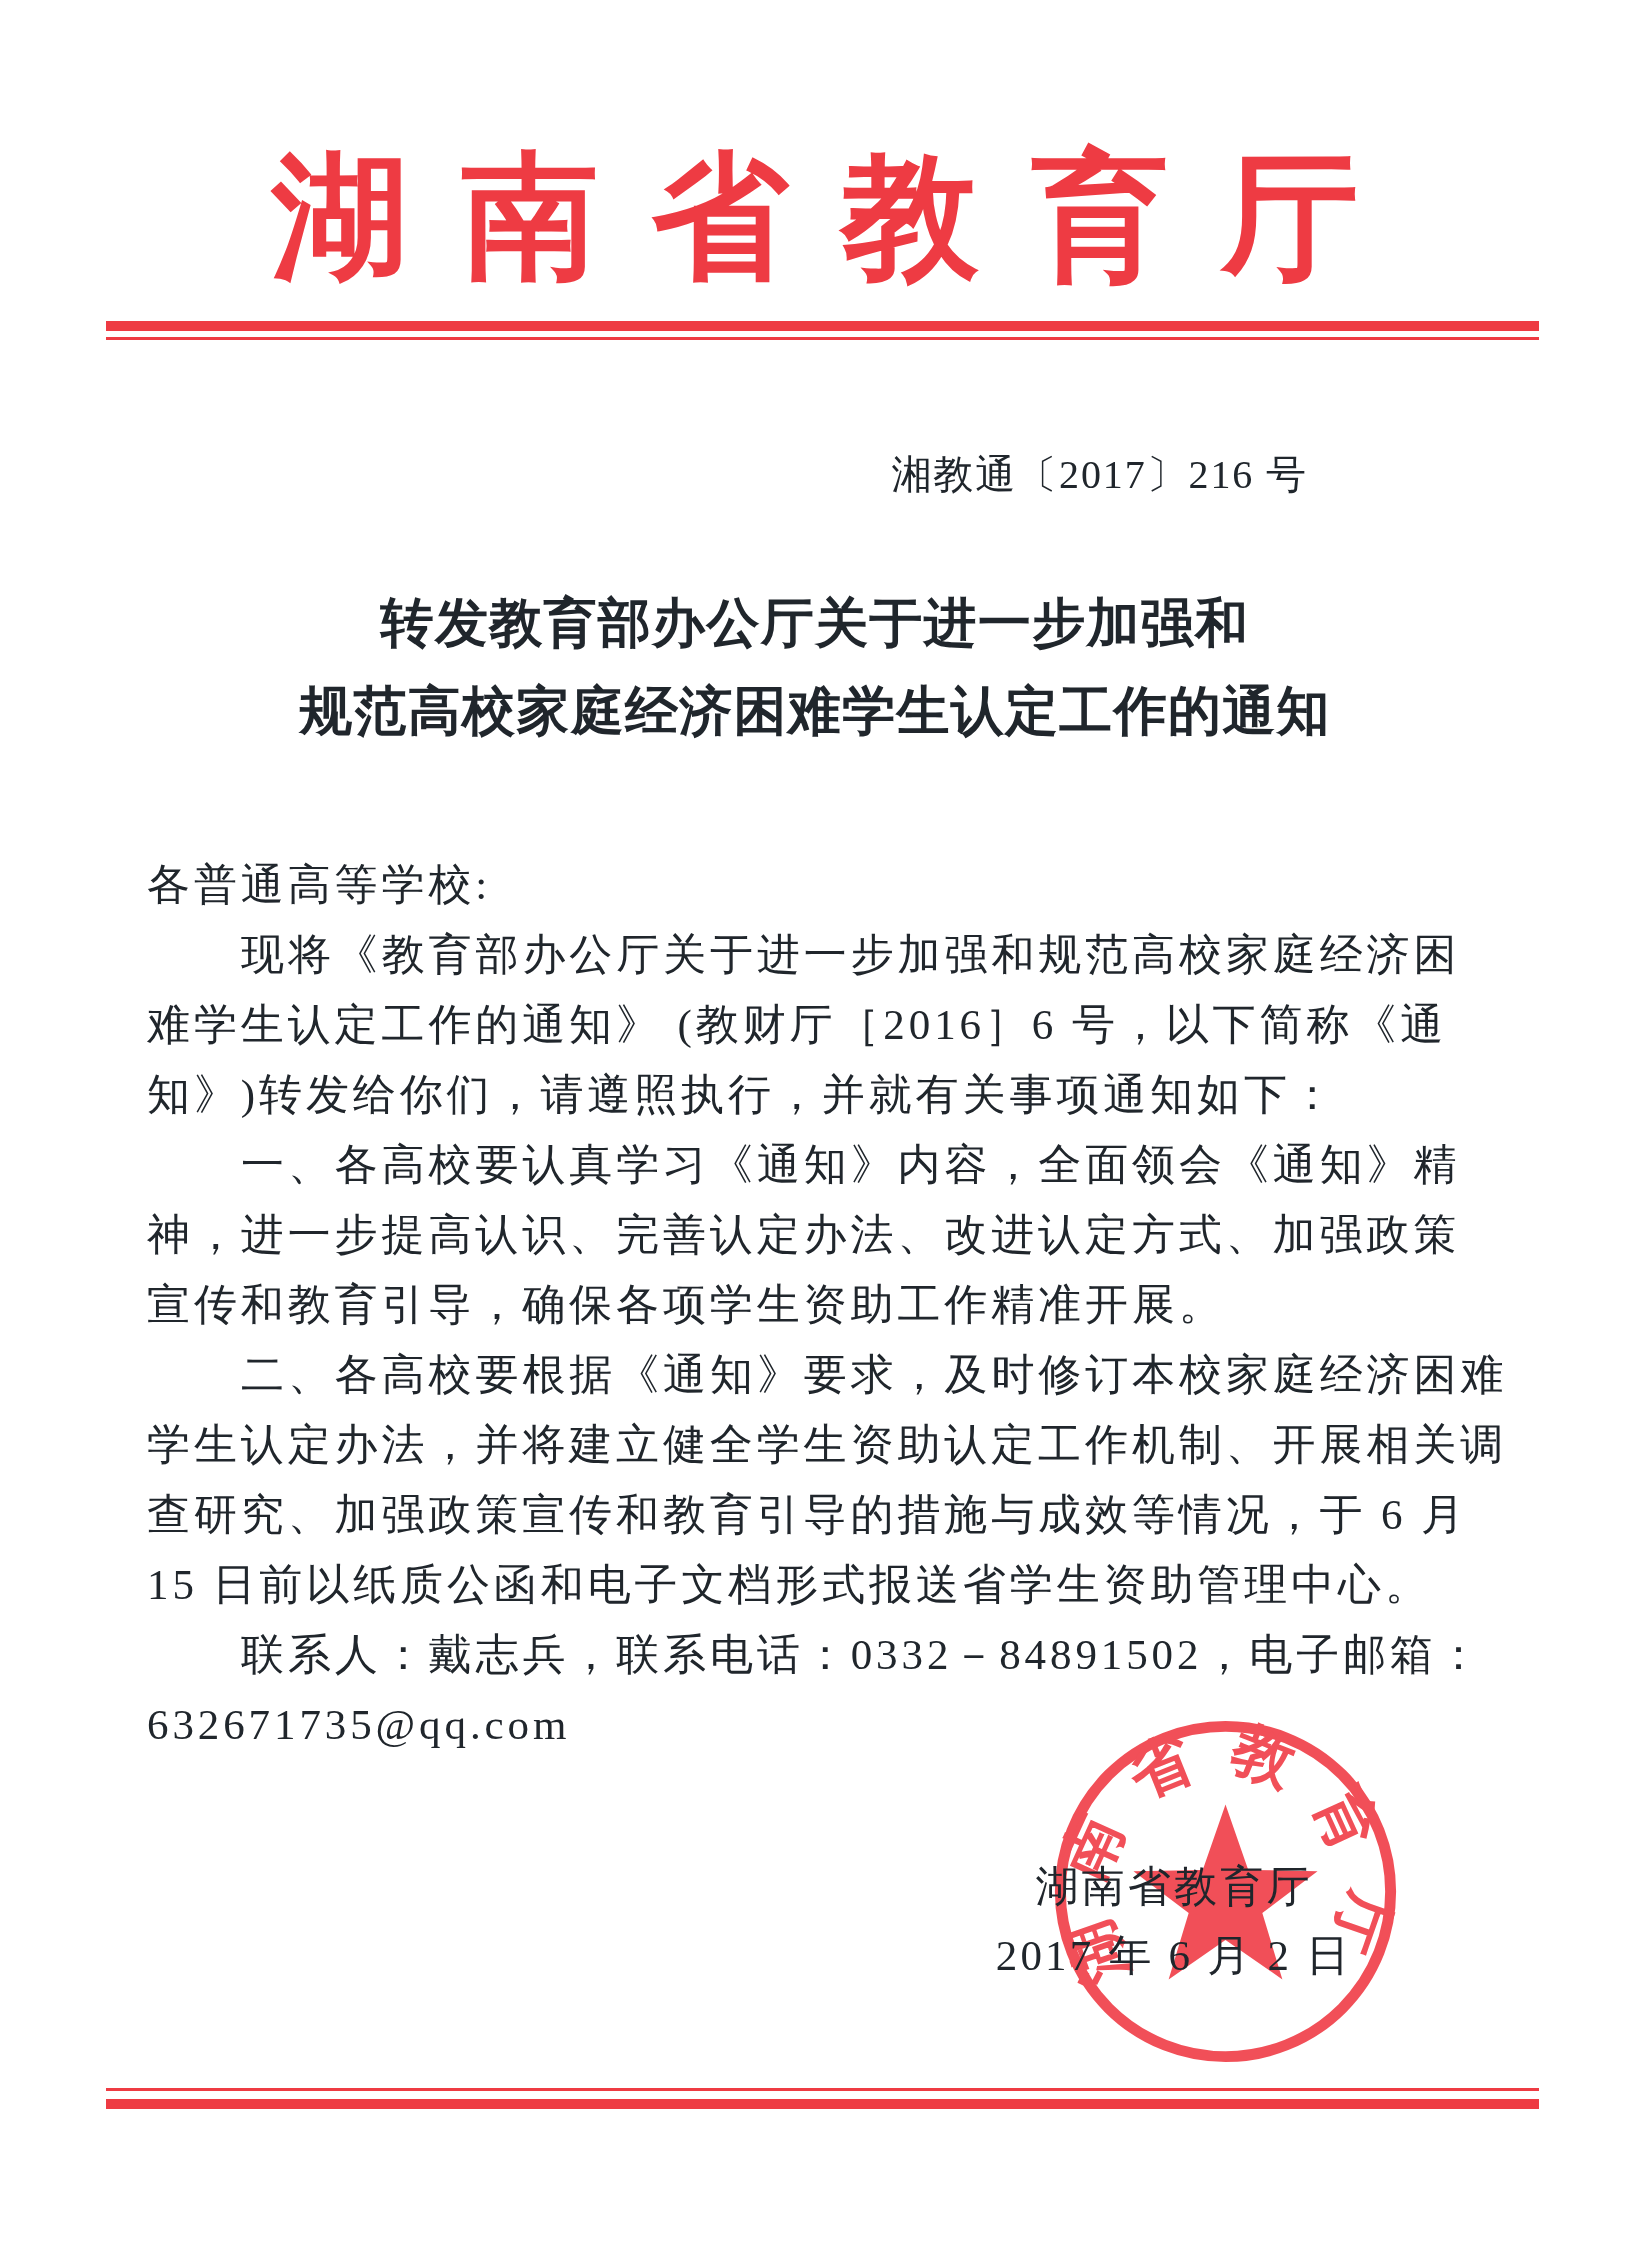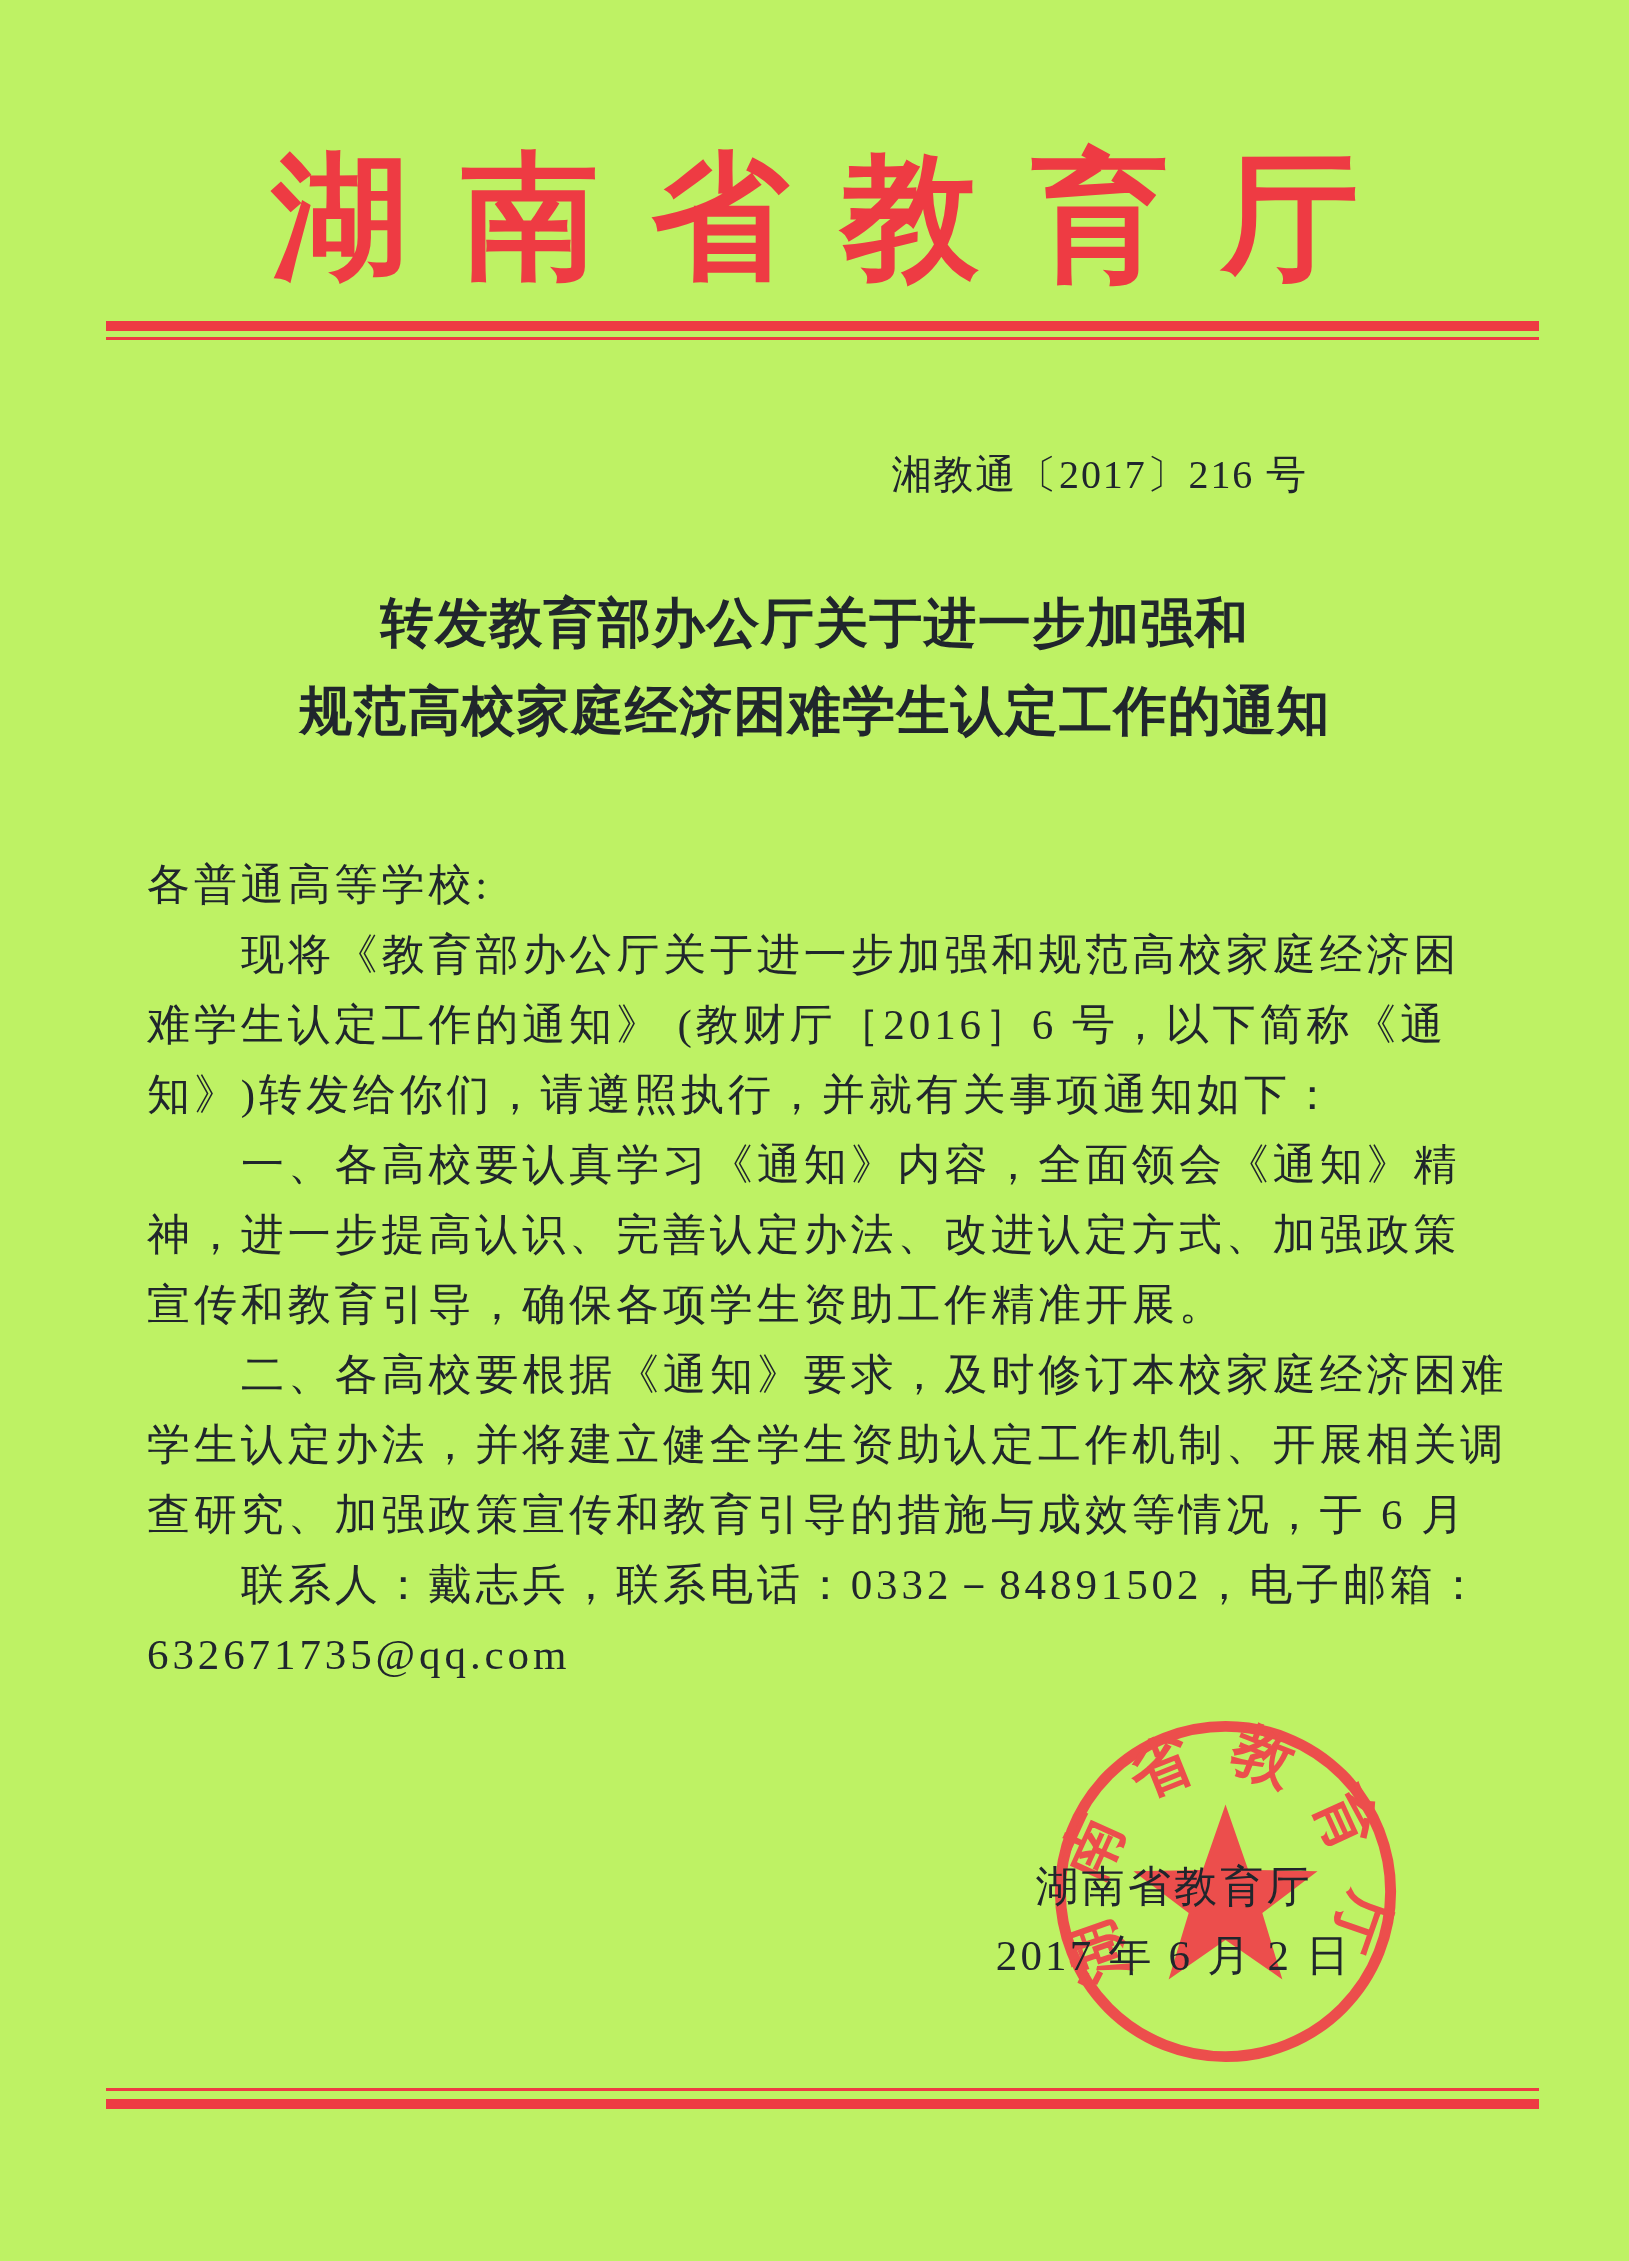--- a/index.html
+++ b/index.html
@@ -1,20 +1,20 @@
 <!DOCTYPE html>
 <html style="font-size:10.3px"><head>
 <meta charset="utf-8">
 <style>
   html,body{margin:0;padding:0;background:#e9e9e7;}
   .page{
     position:relative;
     width:1630px;height:2261px;
     margin:0 auto;
-    background:#bef264;
+    background:#ffffff;
     overflow:hidden;
     font-family:"Liberation Serif","DejaVu Serif",serif;
     color:#20262c;
   }
   
   .org-header{
     position:absolute;left:0;top:150px;width:100%;
     text-align:center;
     font-size:137px;line-height:1;
     font-weight:700;
@@ -88,20 +88,21 @@
     <div class="line">各普通高等学校:</div>
     <div class="line indent">现将《教育部办公厅关于进一步加强和规范高校家庭经济困</div>
     <div class="line">难学生认定工作的通知》 (教财厅［2016］6 号，以下简称《通</div>
     <div class="line">知》)转发给你们，请遵照执行，并就有关事项通知如下：</div>
     <div class="line indent">一、各高校要认真学习《通知》内容，全面领会《通知》精</div>
     <div class="line">神，进一步提高认识、完善认定办法、改进认定方式、加强政策</div>
     <div class="line">宣传和教育引导，确保各项学生资助工作精准开展。</div>
     <div class="line indent">二、各高校要根据《通知》要求，及时修订本校家庭经济困难</div>
     <div class="line">学生认定办法，并将建立健全学生资助认定工作机制、开展相关调</div>
     <div class="line">查研究、加强政策宣传和教育引导的措施与成效等情况，于 6 月</div>
+    <div class="line">15 日前以纸质公函和电子文档形式报送省学生资助管理中心。</div>
     <div class="line indent">联系人：戴志兵，联系电话：0332－84891502，电子邮箱：</div>
     <div class="line">632671735@qq.com</div>
   </div>
 
   <div class="signature">
     <div class="sig-org">湖南省教育厅</div>
     <div class="sig-date">2017 年 6 月 2 日</div>
   </div>
 
   <svg class="seal" viewBox="0 0 600 600">

